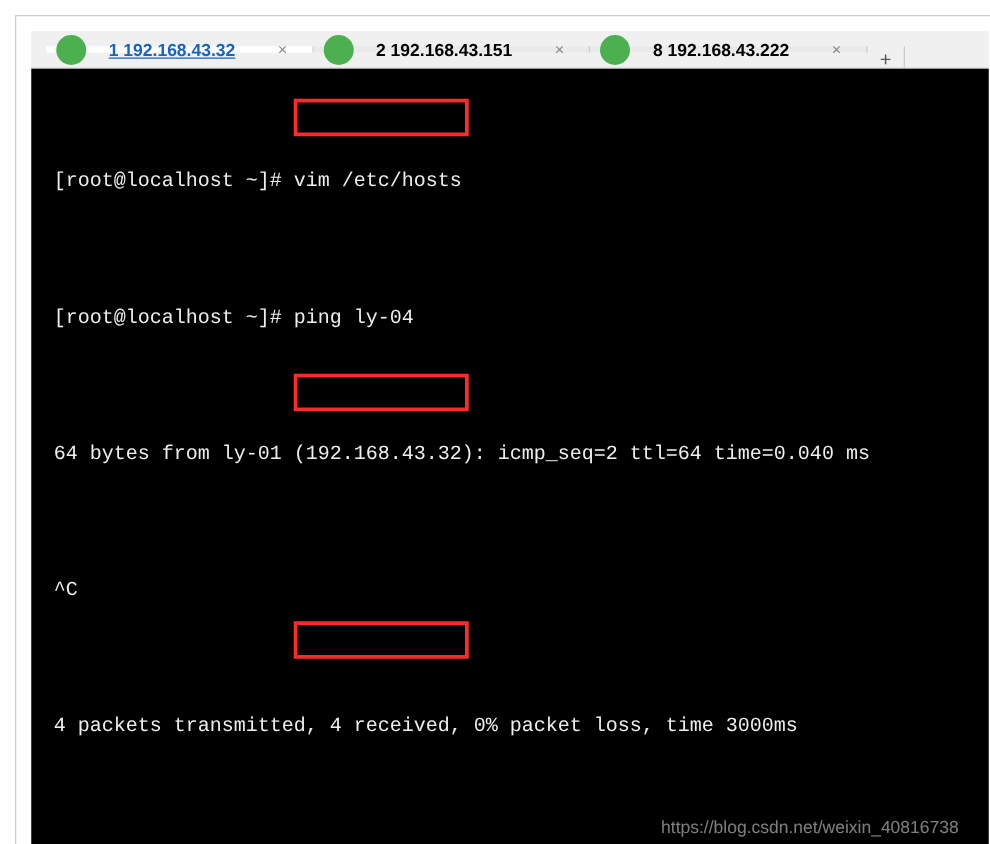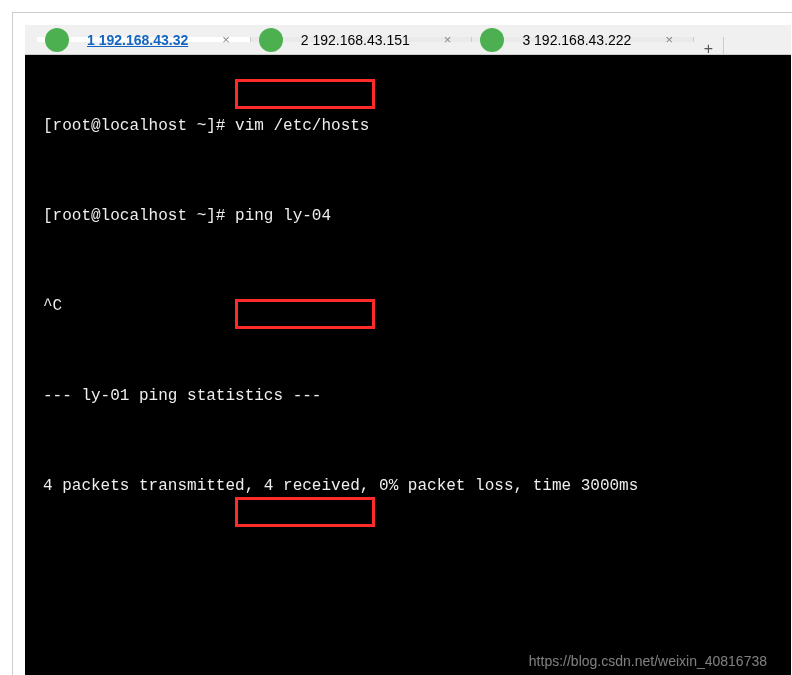--- a/index.html
+++ b/index.html
@@ -29,21 +29,21 @@
       background: #eaeaea;
     }
     .tab.active {
       background: #fff;
     }
     .tab .dot {
       width: 10px; height: 10px; border-radius: 50%;
       background: #4cb050;
       flex-shrink: 0;
     }
-    .tab-label { white-space: nowrap; }
+    .tab-label { white-space: nowrap; font-weight: bold; }
     .tab.active .tab-label { color: #1565c0; text-decoration: underline; font-weight: 600; }
     .tab-close {
       font-size: 13px;
       color: #888;
       margin-left: 4px;
       cursor: pointer;
     }
     .newtab {
       width: 30px;
       display: flex;
@@ -59,21 +59,21 @@
       color: #eee;
       font-family: "Consolas", "Courier New", monospace;
       font-size: 16px;
       line-height: 22px;
       padding: 4px 6px 0 6px;
       height: calc(675px - 30px);
       position: relative;
       white-space: pre;
       overflow: hidden;
     }
-    .line { white-space: pre; }
+    .line { white-space: pre; margin-top: 19px; }
     .hl {
       position: absolute;
       border: 3px solid #ff2a2a;
       pointer-events: none;
     }
     .watermark {
       position: absolute;
       right: 12px;
       bottom: 16px;
       color: rgba(230,230,230,0.55);
@@ -91,33 +91,33 @@
     <span class="tab-label">1 192.168.43.32</span>
     <span class="tab-close">×</span>
   </div>
   <div class="tab">
     <span class="dot"></span>
     <span class="tab-label">2 192.168.43.151</span>
     <span class="tab-close">×</span>
   </div>
   <div class="tab">
     <span class="dot"></span>
-    <span class="tab-label">3 192.168.43.222</span>
+    <span class="tab-label">8 192.168.43.222</span>
     <span class="tab-close">×</span>
   </div>
   <div class="newtab">
     <span>+</span>
   </div>
 </div>
 
 <div class="terminal">
   <div class="line">[root@localhost ~]# vim /etc/hosts</div>
   <div class="line">[root@localhost ~]# ping ly-04</div>
+  <div class="line">64 bytes from ly-01 (192.168.43.32): icmp_seq=2 ttl=64 time=0.040 ms</div>
   <div class="line">^C</div>
-  <div class="line">--- ly-01 ping statistics ---</div>
   <div class="line">4 packets transmitted, 4 received, 0% packet loss, time 3000ms</div>
   
   
   
   
   
   
   
   
   

